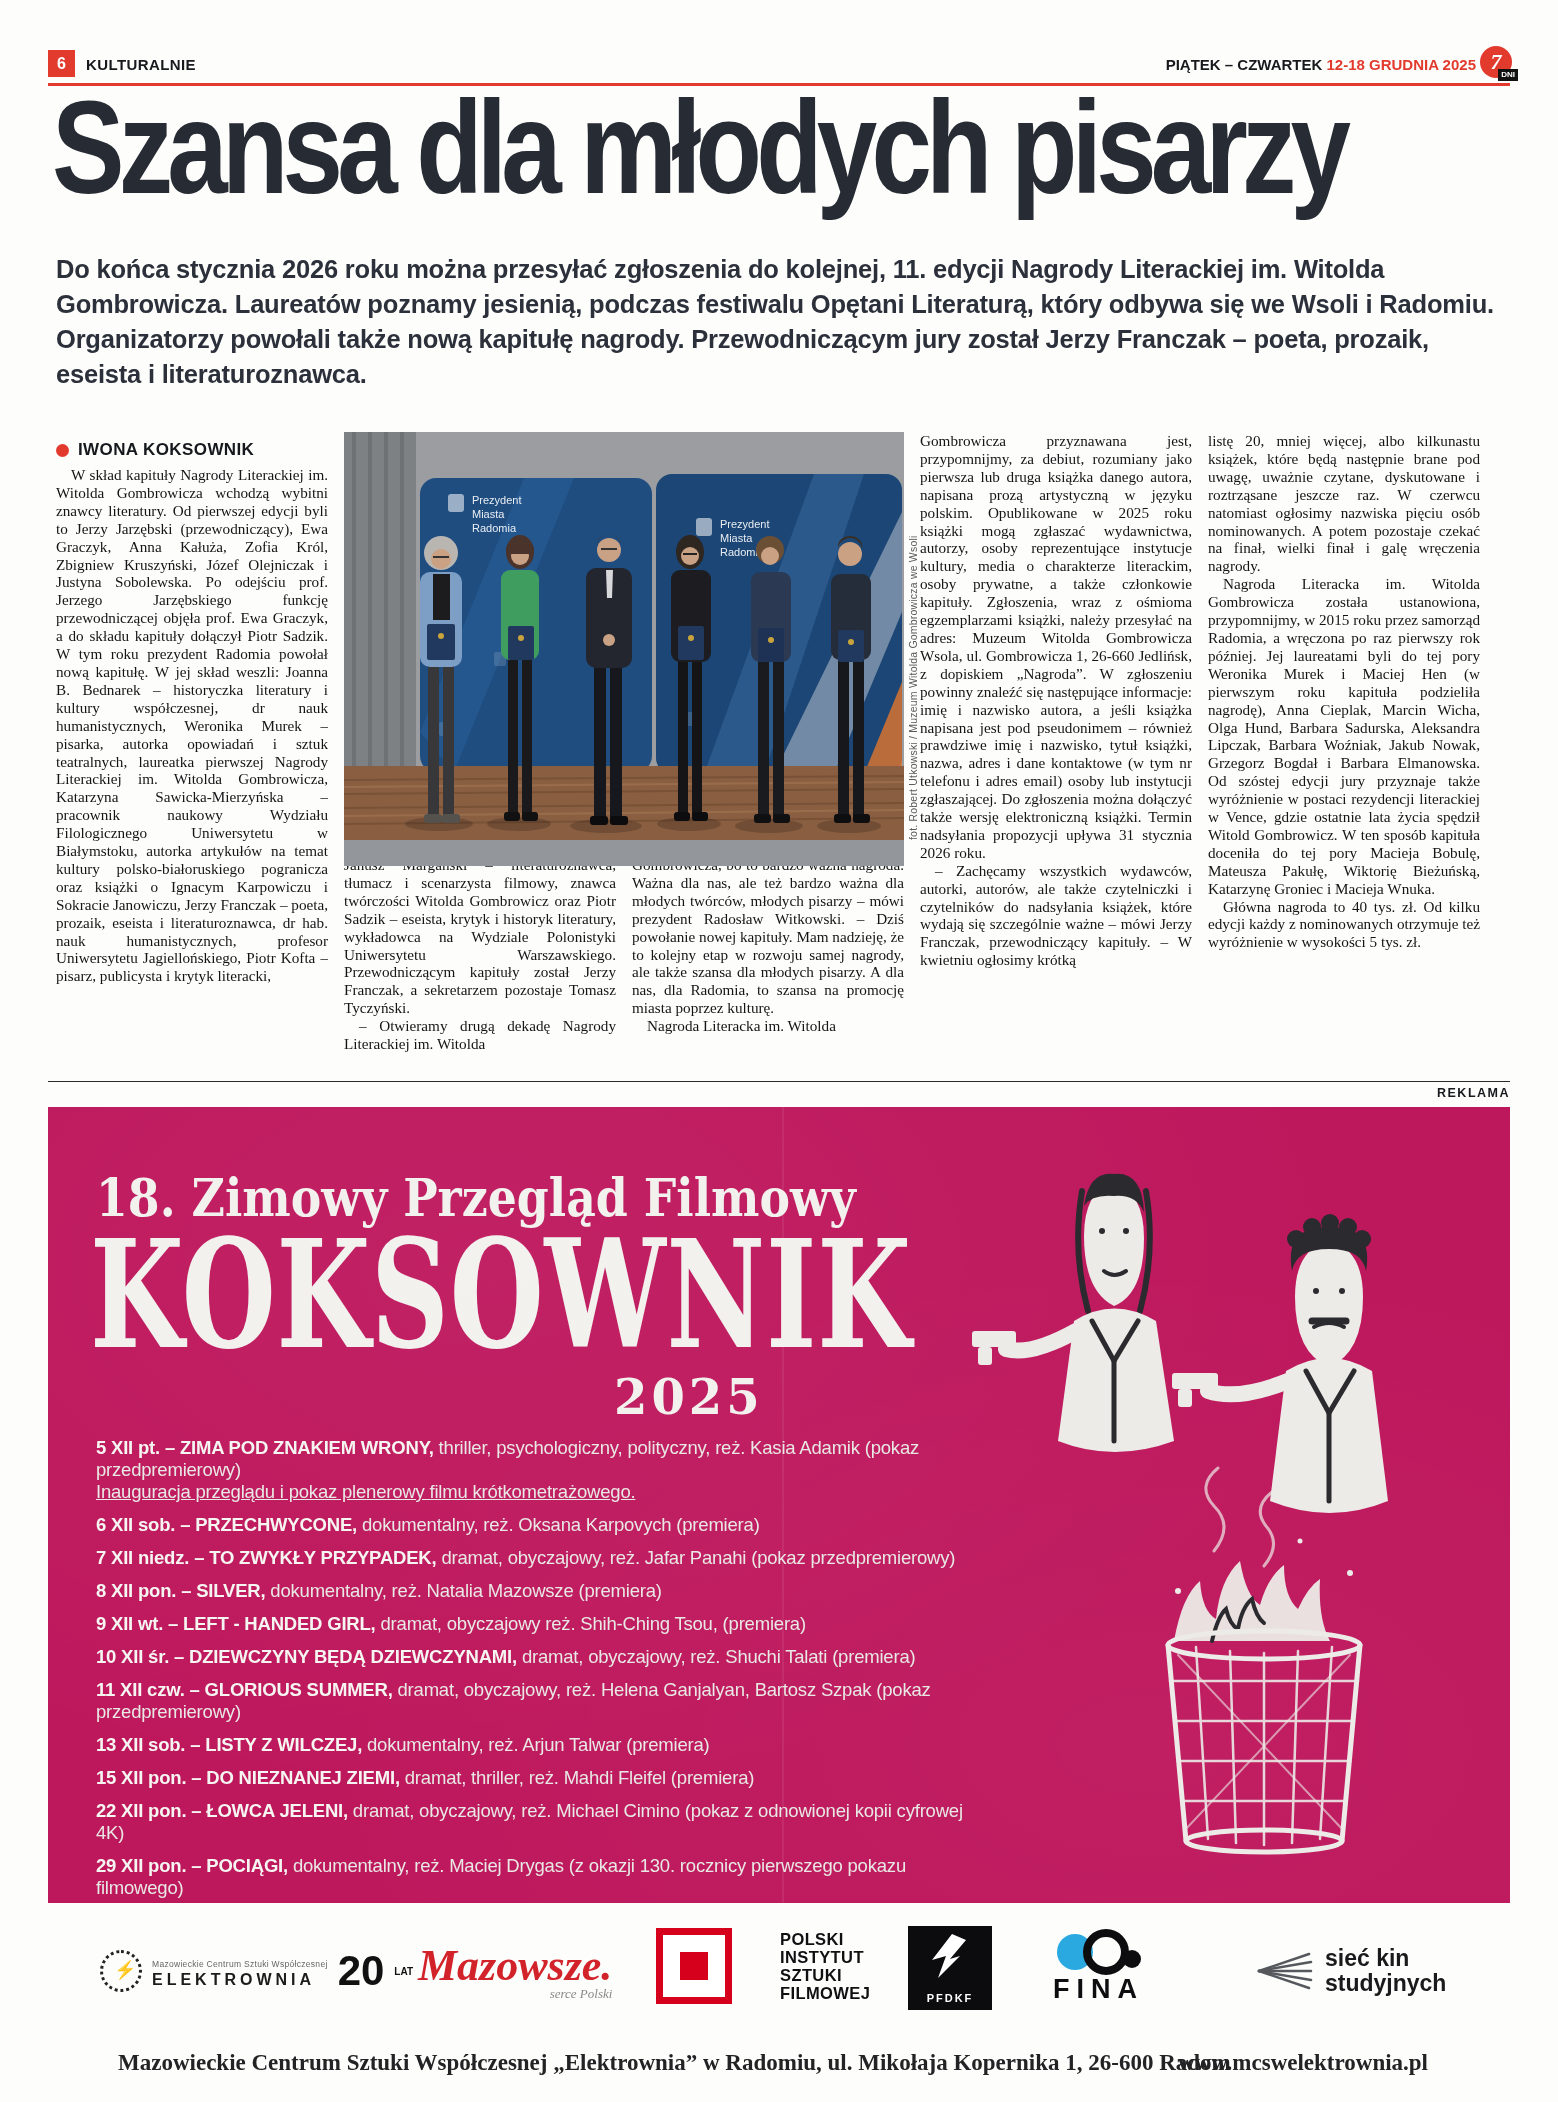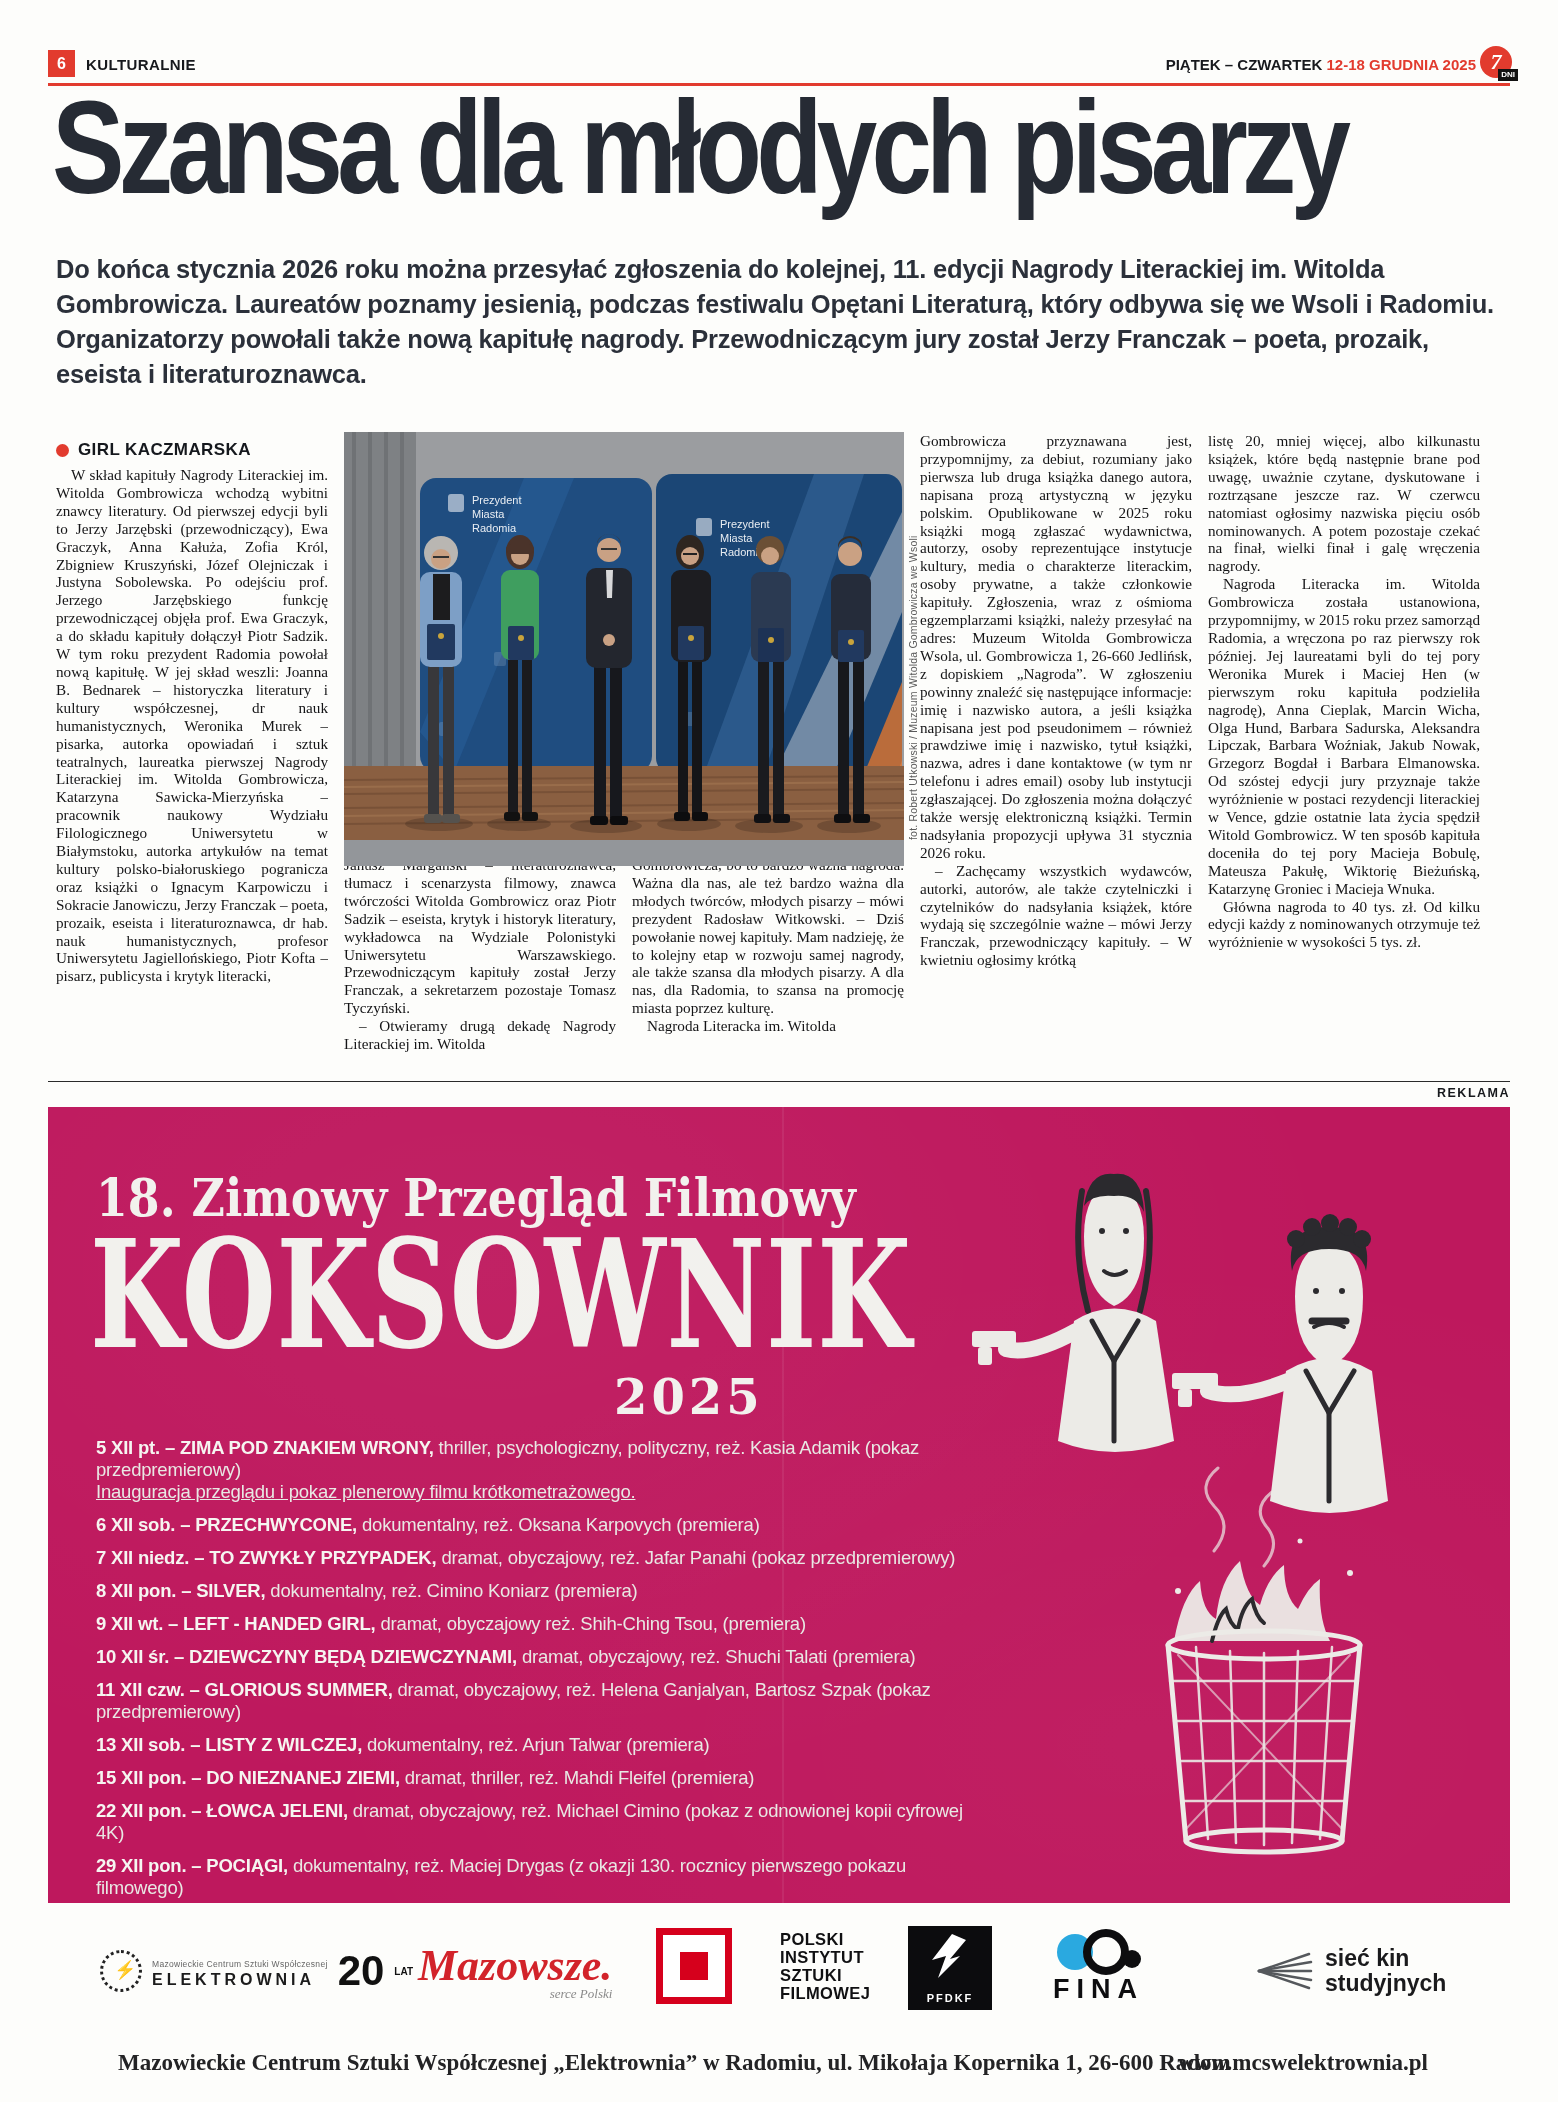--- a/index.html
+++ b/index.html
@@ -116,21 +116,21 @@
   <div class="hdr-logo">
     <div class="circle">7</div>
     <div class="dni">DNI</div>
   </div>
   <div class="hdr-rule"></div>
 
   <div class="headline"><span>Szansa dla młodych pisarzy</span></div>
   <div class="lead">Do końca stycznia 2026 roku można przesyłać zgłoszenia do kolejnej, 11. edycji Nagrody Literackiej im. Witolda Gombrowicza. Laureatów poznamy jesienią, podczas festiwalu Opętani Literaturą, który odbywa się we Wsoli i Radomiu. Organizatorzy powołali także nową kapitułę nagrody. Przewodniczącym jury został Jerzy Franczak – poeta, prozaik, eseista i literaturoznawca.</div>
   <div class="byline">
     <span class="dot"></span>
-    <span class="name">GIRL KACZMARSKA</span>
+    <span class="name">IWONA KOKSOWNIK</span>
   </div>
 
   <div class="col col1">
     <p>W skład kapituły Nagrody Literackiej im. Witolda Gombrowicza wchodzą wybitni znawcy literatury. Od pierwszej edycji byli to Jerzy Jarzębski (przewodniczący), Ewa Graczyk, Anna Kałuża, Zofia Król, Zbigniew Kruszyński, Józef Olejniczak i Justyna Sobolewska. Po odejściu prof. Jerzego Jarzębskiego funkcję przewodniczącej objęła prof. Ewa Graczyk, a do składu kapituły dołączył Piotr Sadzik. W tym roku prezydent Radomia powołał nową kapitułę. W jej skład weszli: Joanna B. Bednarek – historyczka literatury i kultury współczesnej, dr nauk humanistycznych, Weronika Murek – pisarka, autorka opowiadań i sztuk teatralnych, laureatka pierwszej Nagrody Literackiej im. Witolda Gombrowicza, Katarzyna Sawicka-Mierzyńska – pracownik naukowy Wydziału Filologicznego Uniwersytetu w Białymstoku, autorka artykułów na temat kultury polsko-białoruskiego pogranicza oraz książki o Ignacym Karpowiczu i Sokracie Janowiczu, Jerzy Franczak – poeta, prozaik, eseista i literaturoznawca, dr hab. nauk humanistycznych, profesor Uniwersytetu Jagiellońskiego, Piotr Kofta – pisarz, publicysta i krytyk literacki,</p>
   </div>
   <div class="col col2">
     <p class="cont">Janusz Margański – literaturoznawca, tłumacz i scenarzysta filmowy, znawca twórczości Witolda Gombrowicz oraz Piotr Sadzik – eseista, krytyk i historyk literatury, wykładowca na Wydziale Polonistyki Uniwersytetu Warszawskiego. Przewodniczącym kapituły został Jerzy Franczak, a sekretarzem pozostaje Tomasz Tyczyński.</p>
     <p>– Otwieramy drugą dekadę Nagrody Literackiej im. Witolda</p>
   </div>
   <div class="col col3">
@@ -290,21 +290,21 @@
   <div class="ad">
     <div class="ad-fold"></div>
     <div class="ad-title">18. Zimowy Przegląd Filmowy</div>
     <div class="ad-main">KOKSOWNIK</div>
     <div class="ad-year">2025</div>
 
     <div class="films">
       <div class="film"><span class="fh">5 XII pt. – ZIMA POD ZNAKIEM WRONY,</span><span> thriller, psychologiczny, polityczny, reż. Kasia Adamik (pokaz przedpremierowy)</span><span class="fx">Inauguracja przeglądu i pokaz plenerowy filmu krótkometrażowego.</span></div>
       <div class="film"><span class="fh">6 XII sob. – PRZECHWYCONE,</span><span> dokumentalny, reż. Oksana Karpovych (premiera)</span></div>
       <div class="film"><span class="fh">7 XII niedz. – TO ZWYKŁY PRZYPADEK,</span><span> dramat, obyczajowy, reż. Jafar Panahi (pokaz przedpremierowy)</span></div>
-      <div class="film"><span class="fh">8 XII pon. – SILVER,</span><span> dokumentalny, reż. Cimino Koniarz (premiera)</span></div>
+      <div class="film"><span class="fh">8 XII pon. – SILVER,</span><span> dokumentalny, reż. Natalia Mazowsze (premiera)</span></div>
       <div class="film"><span class="fh">9 XII wt. – LEFT - HANDED GIRL,</span><span> dramat, obyczajowy reż. Shih-Ching Tsou, (premiera)</span></div>
       <div class="film"><span class="fh">10 XII śr. – DZIEWCZYNY BĘDĄ DZIEWCZYNAMI,</span><span> dramat, obyczajowy, reż. Shuchi Talati (premiera)</span></div>
       <div class="film"><span class="fh">11 XII czw. – GLORIOUS SUMMER,</span><span> dramat, obyczajowy, reż. Helena Ganjalyan, Bartosz Szpak (pokaz przedpremierowy)</span></div>
       <div class="film"><span class="fh">13 XII sob. – LISTY Z WILCZEJ,</span><span> dokumentalny, reż. Arjun Talwar (premiera)</span></div>
       <div class="film"><span class="fh">15 XII pon. – DO NIEZNANEJ ZIEMI,</span><span> dramat, thriller, reż. Mahdi Fleifel (premiera)</span></div>
       <div class="film"><span class="fh">22 XII pon. – ŁOWCA JELENI,</span><span> dramat, obyczajowy, reż. Michael Cimino (pokaz z odnowionej kopii cyfrowej 4K)</span></div>
       <div class="film"><span class="fh">29 XII pon. – POCIĄGI,</span><span> dokumentalny, reż. Maciej Drygas (z okazji 130. rocznicy pierwszego pokazu filmowego)</span></div>
     </div>
 
     <svg class="ad-art" width="540" height="770" viewBox="0 0 540 770">

